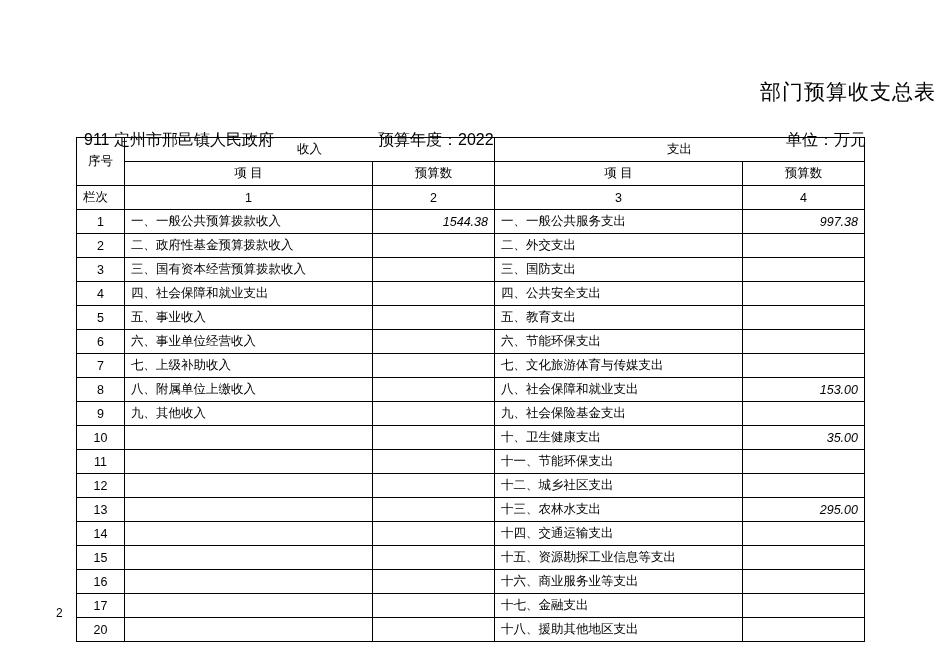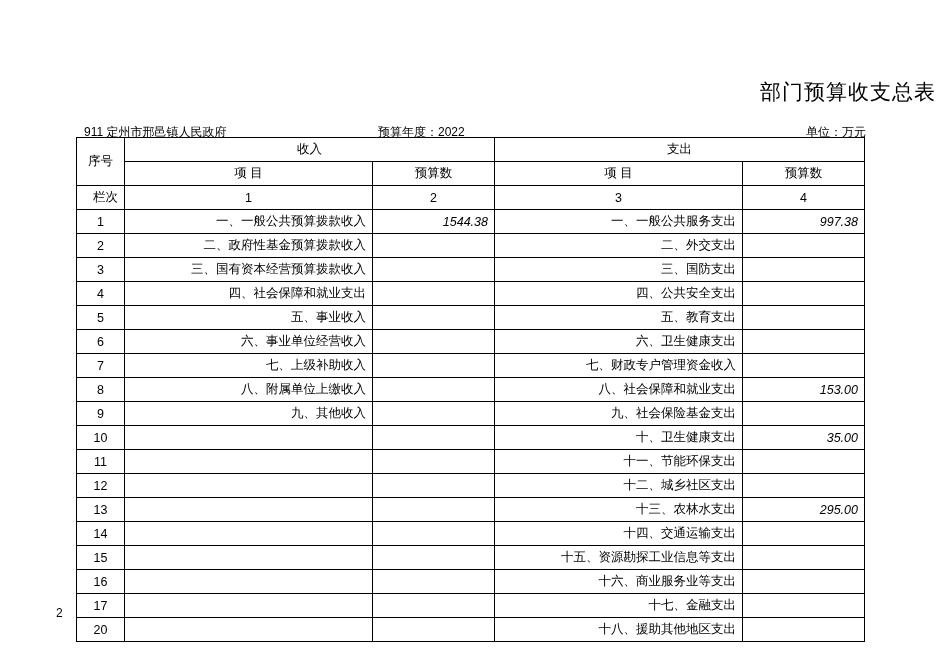--- a/index.html
+++ b/index.html
@@ -27,25 +27,25 @@
     left: 0;
     width: 936px;
     text-align: right;
     font-size: 21px;
     letter-spacing: 1px;
     font-family: "Liberation Serif", serif;
     font-weight: normal;
   }
   .meta-row {
     position: absolute;
-    top: 124px;
+    top: 130px;
     left: 76px;
     width: 790px;
     height: 20px;
-    font-size: 12px;
+    font-size: 16px;
   }
   .meta-left {
     position: absolute;
     left: 8px;
     top: 0;
     white-space: nowrap;
   }
   .meta-center {
     position: absolute;
     left: 302px;
@@ -78,23 +78,23 @@
   }
   .c-seq { width: 48px; text-align: center; }
   .c-inc-item { width: 248px; text-align: left; }
   .c-inc-num { width: 122px; text-align: right; }
   .c-exp-item { width: 248px; text-align: left; }
   .c-exp-num { width: 122px; text-align: right; }
 
   .hdr-center { text-align: center; }
   .group-head { text-align: center; height: 24px; }
   .col-index { text-align: center; font-weight: bold; }
-  .rowlabel { text-align: right; font-weight: bold; }
+  .rowlabel { text-align: left; font-weight: bold; }
   .seq-cell { text-align: center; }
-  .item-cell { text-align: right; padding-left: 10px; }
+  .item-cell { text-align: left; padding-left: 10px; }
   .num-cell { text-align: right; padding-right: 8px; font-style: italic; }
 
   .page-number {
     position: absolute;
     left: 56px;
     top: 606px;
     font-size: 12px;
     color: #000;
   }
 </style>
@@ -172,28 +172,28 @@
           <td class="seq-cell">5</td>
           <td class="item-cell">五、事业收入</td>
           <td class="num-cell"></td>
           <td class="item-cell">五、教育支出</td>
           <td class="num-cell"></td>
         </tr>
         <tr>
           <td class="seq-cell">6</td>
           <td class="item-cell">六、事业单位经营收入</td>
           <td class="num-cell"></td>
-          <td class="item-cell">六、卫生健康支出</td>
+          <td class="item-cell">六、节能环保支出</td>
           <td class="num-cell"></td>
         </tr>
         <tr>
           <td class="seq-cell">7</td>
           <td class="item-cell">七、上级补助收入</td>
           <td class="num-cell"></td>
-          <td class="item-cell">七、财政专户管理资金收入</td>
+          <td class="item-cell">七、文化旅游体育与传媒支出</td>
           <td class="num-cell"></td>
         </tr>
         <tr>
           <td class="seq-cell">8</td>
           <td class="item-cell">八、附属单位上缴收入</td>
           <td class="num-cell"></td>
           <td class="item-cell">八、社会保障和就业支出</td>
           <td class="num-cell">153.00</td>
         </tr>
         <tr>

